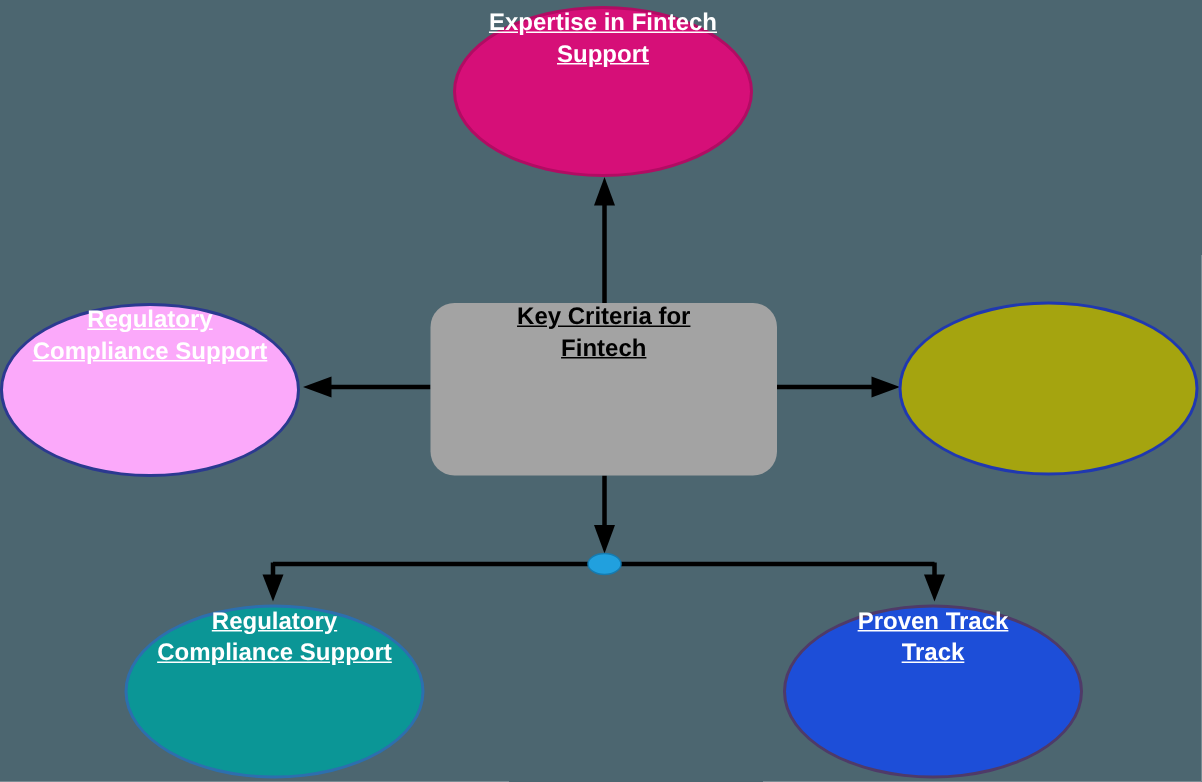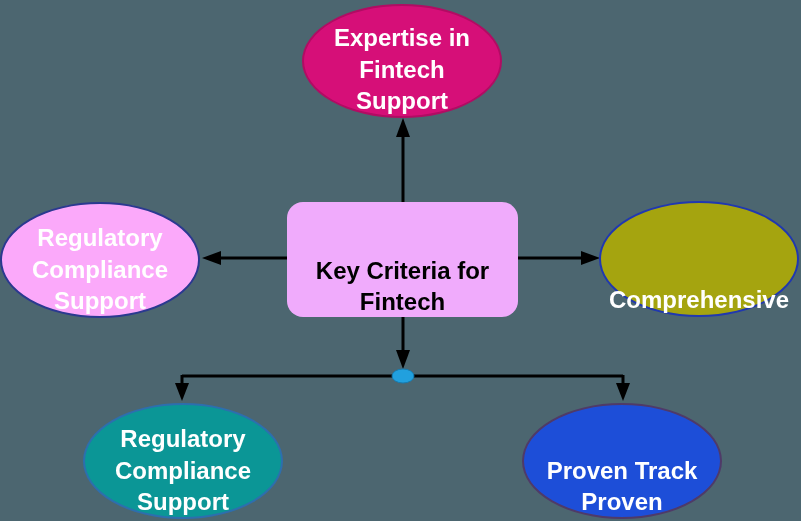--- a/index.html
+++ b/index.html
@@ -4,23 +4,24 @@
 <style>
   html,body{margin:0;padding:0;}
   body{
     width:801px;height:521px;overflow:hidden;
     font-family:"Liberation Sans","DejaVu Sans",sans-serif;
   }
   .canvas{
     position:relative;width:801px;height:521px;
   }
   .node{
-    position:absolute;display:flex;align-items:flex-end;justify-content:center;
-    text-align:center;font-weight:bold;font-size:24px;line-height:1.3;
+    position:absolute;display:flex;align-items:flex-start;justify-content:center;
+    text-align:center;font-weight:bold;font-size:16px;line-height:1.3;
     box-sizing:border-box;
+    text-decoration:underline;
   }
   .ellipse{border-radius:50%;border:2px solid transparent;color:#fff;}
   .rect{border-radius:16px;color:#000;}
   .label{display:block;}
   .label-wrap{pointer-events:none;}
   .edges{position:absolute;left:0;top:0;pointer-events:none;}
   .edges line{stroke-width:3px;}
   .edges .clickable{pointer-events:stroke;}
   .junction{stroke:#167bb0;stroke-width:1px;}
 </style>
@@ -75,40 +76,39 @@
     </div>
   </div>
 
   <div class="node ellipse" style="left: 0px; top: 202px; width: 200px; height: 116px; background-color: rgb(251, 169, 250); border-color: rgb(43, 57, 144); color: rgb(255, 255, 255);">
     <div class="label-wrap" style="width:200px;">
       <span class="label">Regulatory</span>
       <span class="label">Compliance Support</span>
     </div>
   </div>
 
-  <div class="node rect" style="left: 287px; top: 202px; width: 231px; height: 115px; background-color: #f0abfc; color: rgb(0, 0, 0);">
+  <div class="node rect" style="left: 287px; top: 202px; width: 231px; height: 115px; background-color: #a3a3a3; color: rgb(0, 0, 0);">
     <div class="label-wrap" style="width:200px;">
       <span class="label">Key Criteria for</span>
       <span class="label">Fintech</span>
     </div>
   </div>
 
   <div class="node ellipse" style="left: 599px; top: 201px; width: 200px; height: 116px; background-color: rgb(165, 164, 15); border-color: rgb(32, 56, 176); color: rgb(255, 255, 255);">
     <div class="label-wrap" style="width:200px;">
-      <span class="label">Comprehensive</span>
     </div>
   </div>
 
   <div class="node ellipse" style="left: 83px; top: 403px; width: 200px; height: 116px; background-color: rgb(11, 150, 150); border-color: rgb(45, 111, 174); color: rgb(255, 255, 255);">
     <div class="label-wrap" style="width:200px;">
       <span class="label">Regulatory</span>
       <span class="label">Compliance Support</span>
     </div>
   </div>
 
   <div class="node ellipse" style="left: 522px; top: 403px; width: 200px; height: 116px; background-color: #1d4ed8; border-color: rgb(79, 58, 104); color: rgb(255, 255, 255);">
     <div class="label-wrap" style="width:170px;">
       <span class="label">Proven Track</span>
-      <span class="label">Proven</span>
+      <span class="label">Track</span>
     </div>
   </div>
 
 </div>
 
 </body></html>

